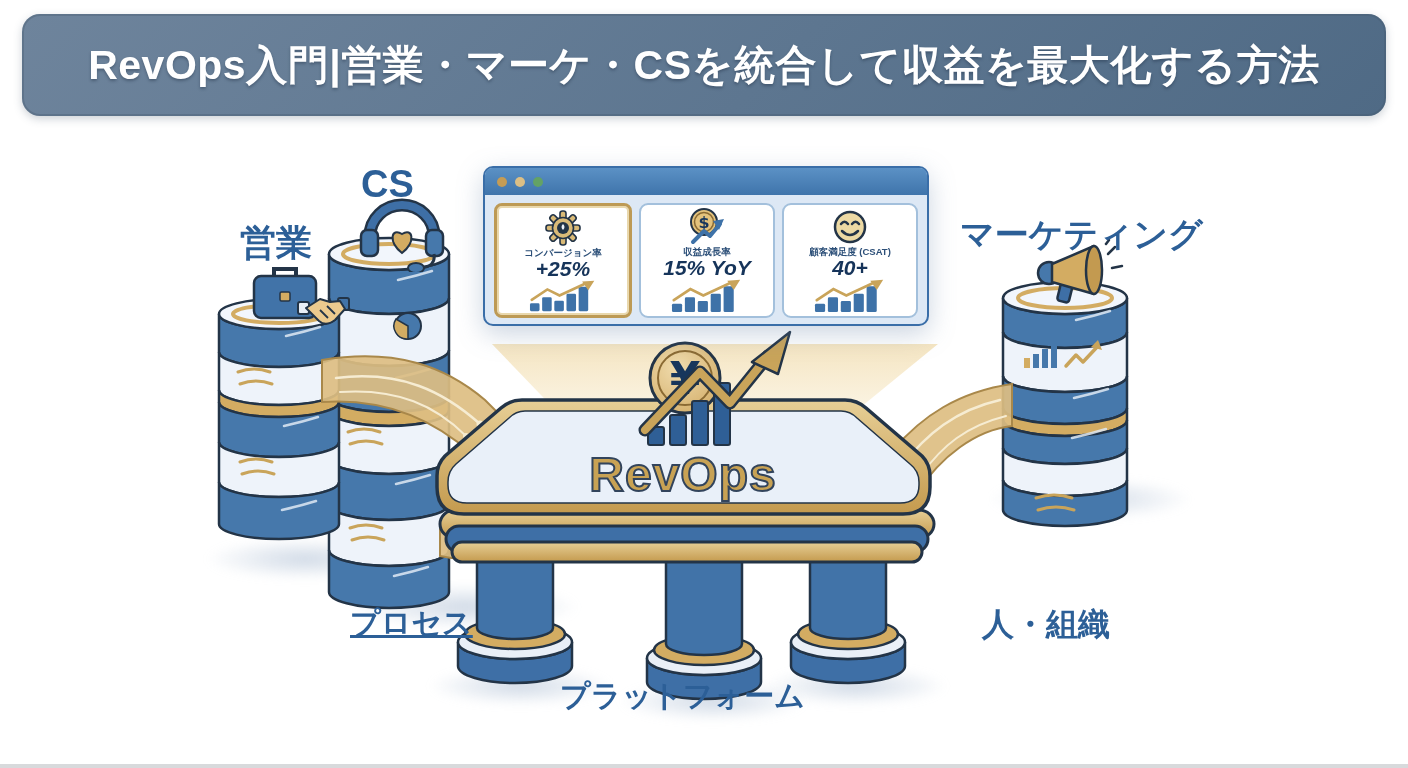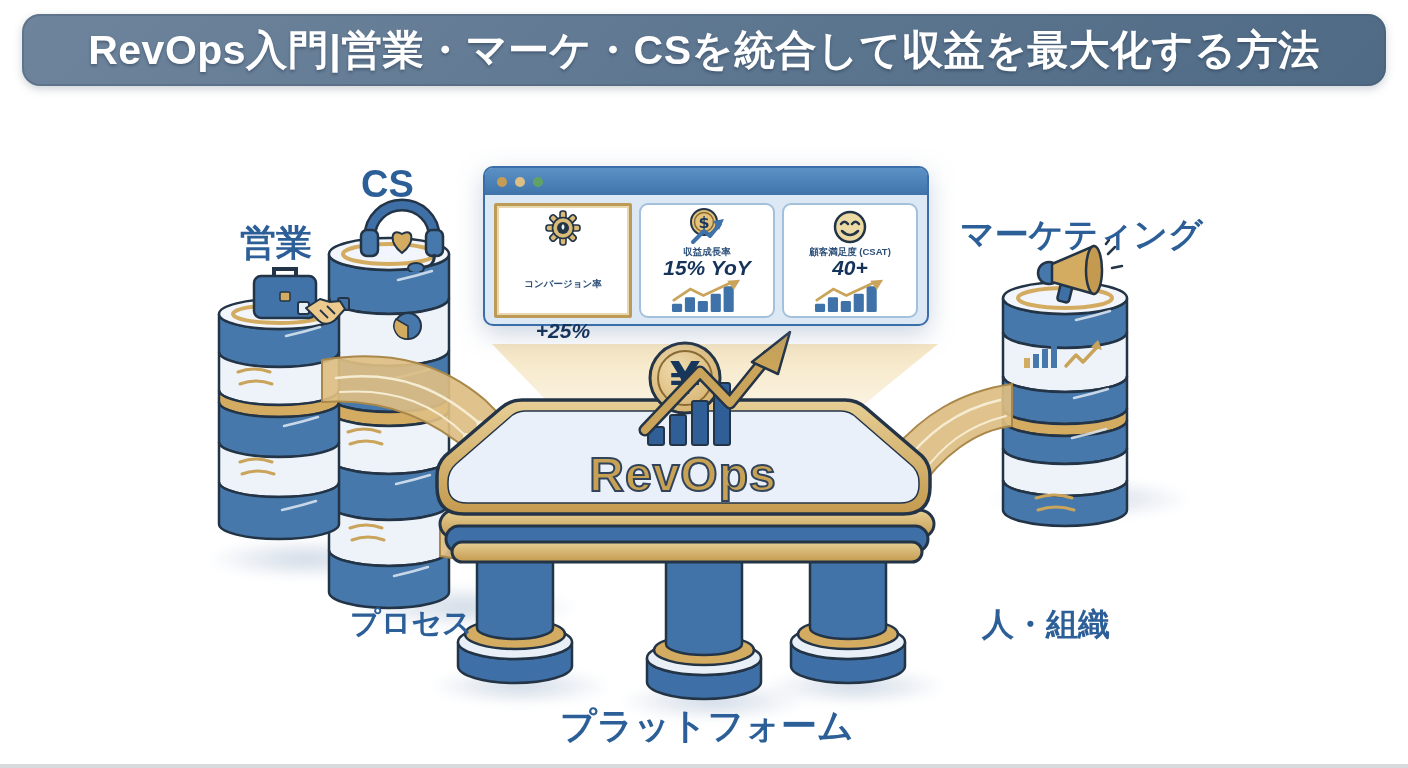--- a/index.html
+++ b/index.html
@@ -1,40 +1,40 @@
 <!DOCTYPE html>
 <html><head>
 <meta charset="utf-8">
 <style>
   * { margin:0; padding:0; box-sizing:border-box; }
   html,body { width:1408px; height:768px; overflow:hidden; }
   body { background:#ffffff; font-family:"Liberation Sans","DejaVu Sans",sans-serif; position:relative; }
   .abs { position:absolute; }
 
   
-  .banner { left:22px; top:14px; width:1364px; height:72px; border-radius:18px;
+  .banner { left:22px; top:14px; width:1364px; height:102px; border-radius:18px;
     background:linear-gradient(135deg,#6e849c 0%,#5d7690 55%,#4f6a85 100%);
     box-shadow:0 3px 8px rgba(60,80,100,.25), inset 0 0 0 2px rgba(70,90,110,.35);
     display:flex; align-items:center; justify-content:center; z-index:7; }
   .banner h1 { color:#ffffff; font-size:41px; font-weight:800; letter-spacing:.5px;
     text-shadow:0 2px 3px rgba(20,35,55,.35); white-space:nowrap; }
 
   
   .dashboard { left:483px; top:166px; width:446px; height:160px; border-radius:10px;
     background:#dde8f5; border:2px solid #3a6ea8; z-index:5;
     box-shadow:0 8px 26px rgba(110,135,170,.35); }
   .titlebar { height:27px; border-radius:7px 7px 0 0; display:flex; align-items:center;
     padding-left:12px; gap:8px;
     background:linear-gradient(180deg,#5b91c5,#3f74ab); }
   .dot { width:10px; height:10px; border-radius:50%; }
   .cards { display:flex; gap:7px; padding:8px 9px; height:131px; }
   .card { flex:1; background:#ffffff; border:2px solid #a3c0dc; border-radius:9px;
     text-align:center; padding:2px 2px 3px; display:flex; flex-direction:column;
     align-items:center; justify-content:space-between; }
-  .card.highlight { border:3px solid #bd9a55; box-shadow:inset 0 0 0 2px #e9d8ad; border-radius:2px;gap:31px; }
+  .card.highlight { border:3px solid #bd9a55; box-shadow:inset 0 0 0 2px #e9d8ad; border-radius:8px; }
   .card .icon { height:40px; display:flex; align-items:center; justify-content:center; }
   .card .lbl { font-size:9.5px; font-weight:bold; color:#2c4f78; line-height:1.05; white-space:nowrap; }
   .card .val { font-size:21px; font-weight:800; color:#16345a; line-height:1;font-style:italic; }
 
   
   .beam { left:400px; top:328px; width:540px; height:92px; z-index:2;
     background:linear-gradient(180deg,rgba(243,224,182,.95),rgba(249,239,214,.55));
     clip-path:polygon(92px 16px,538px 16px,445px 92px,165px 92px); }
 
   
@@ -47,22 +47,22 @@
   .pillar { z-index:3; }
   .revops-label { left:433px; top:447px; width:500px; text-align:center; z-index:5;
     font-size:48px; font-weight:800; letter-spacing:1px; color:#c8a254;
     -webkit-text-stroke:2px #32445c; }
 
   
   .dlabel { font-weight:800; color:#2c5f97; z-index:6; white-space:nowrap; }
   .lbl-sales { left:240px; top:219px; font-size:36px; }
   .lbl-cs { left:361px; top:163px; font-size:38px; }
   .lbl-mkt { left:960px; top:212px; font-size:34px; }
-  .lbl-process { left:350px; top:603px; font-size:30px; }
-  .lbl-platform { left:560px; top:702px; width:290px; text-align:center; font-size:36px; }
+  .lbl-process { left:350px; top:603px; font-size:30px;text-decoration:underline; }
+  .lbl-platform { left:560px; top:676px; width:290px; text-align:left; font-size:30px; }
   .lbl-people { left:982px; top:603px; font-size:32px; }
 
   .bottom-strip { left:0; bottom:0; width:1408px; height:4px; background:rgba(195,198,202,.65); z-index:8; }
 </style>
 </head>
 <body>
 
 <div class="abs banner">
   <h1>RevOps入門|営業・マーケ・CSを統合して収益を最大化する方法</h1>
 </div>

